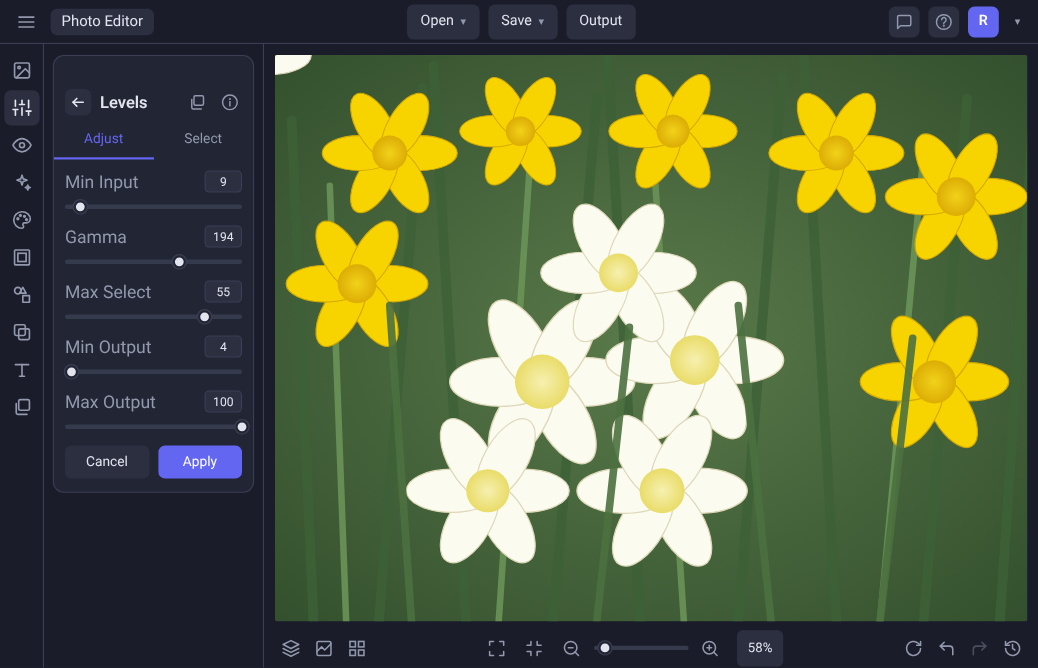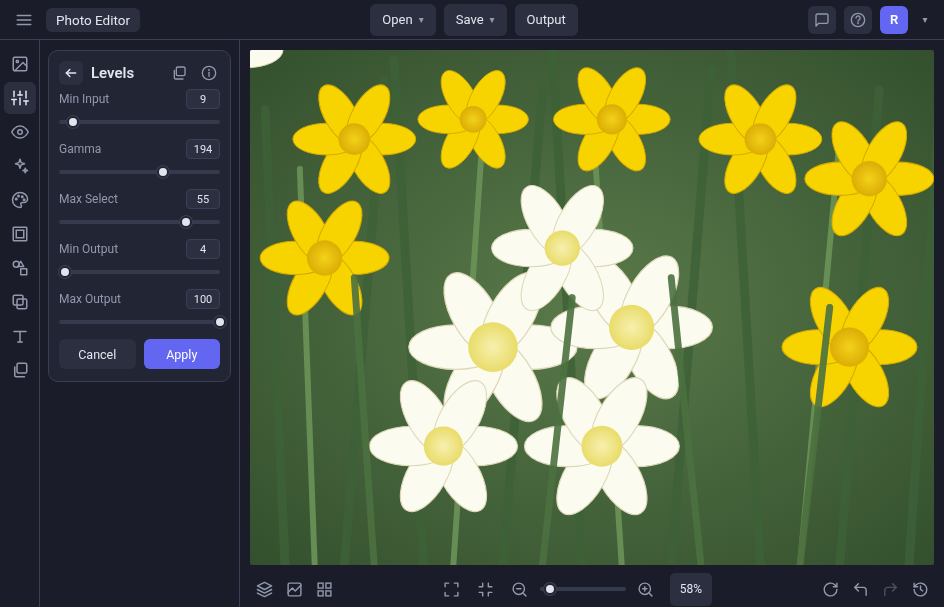--- a/index.html
+++ b/index.html
@@ -95,40 +95,40 @@
     padding:10px 8px;
     overflow-y:auto;
   }
   .panel{
     background:var(--bg1);
     border:1px solid var(--border);
     border-radius:10px;
     padding:10px 10px 12px;
   }
   .panel-head{
-    display:flex;align-items:center;gap:8px;margin-bottom:4px;
+    display:flex;align-items:center;gap:8px;margin-bottom:4px;margin-top:20px;
   }
   .panel-head .back{
     width:24px;height:24px;border-radius:6px;background:var(--bg2);
     display:flex;align-items:center;justify-content:center;cursor:pointer;color:var(--txt);
   }
   .panel-head .title{font-size:15px;font-weight:600;flex:1;}
   .panel-head .hicon{color:var(--txt-muted);cursor:pointer;width:22px;height:22px;display:flex;align-items:center;justify-content:center;}
   
   .tabs{display:flex;margin:6px -10px 10px;}
   .tab{
     flex:1;text-align:center;padding:8px 0 9px;
     font-size:12.5px;color:var(--txt-muted);cursor:pointer;
     border-bottom:2px solid transparent;
   }
   .tab.active{color:var(--accent);border-bottom-color:var(--accent);}
   
   .srow{margin-bottom:10px;}
   .srow-head{display:flex;align-items:center;justify-content:space-between;margin-bottom:6px;}
-  .srow-label{font-size:12px;color:var(--txt-muted);}
+  .srow-label{font-size:16px;color:var(--txt-muted);}
   .srow-val{
     width:34px;height:20px;
     background:var(--bg2);border:1px solid var(--border);
     border-radius:4px;font-size:11px;color:var(--txt);
     display:flex;align-items:center;justify-content:center;
   }
   .srow-track{height:14px;display:flex;align-items:center;cursor:pointer;}
   .track{
     position:relative;height:4px;width:100%;
     background:var(--bg3);border-radius:2px;
@@ -321,20 +321,24 @@
         </div>
         <div class="hicon">
           <svg width="16" height="16" viewBox="0 0 24 24" fill="none" stroke="currentColor" stroke-width="2" stroke-linecap="round" stroke-linejoin="round">
               <circle cx="12" cy="12" r="10"></circle>
               <line x1="12" y1="11" x2="12" y2="17"></line>
               <circle cx="12" cy="7.5" r="0.5" fill="currentColor"></circle>
             </svg>
         </div>
       </div>
 
+      <div class="tabs">
+        <div class="tab active">Adjust</div>
+        <div class="tab">Select</div>
+      </div>
 
       <div id="sliders">
           <div class="srow">
     <div class="srow-head">
       <span class="srow-label">Min Input</span>
       <span class="srow-val">9</span>
     </div>
     <div class="srow-track">
       <div class="track">
                 <div class="thumb" style="left:9%"></div>

